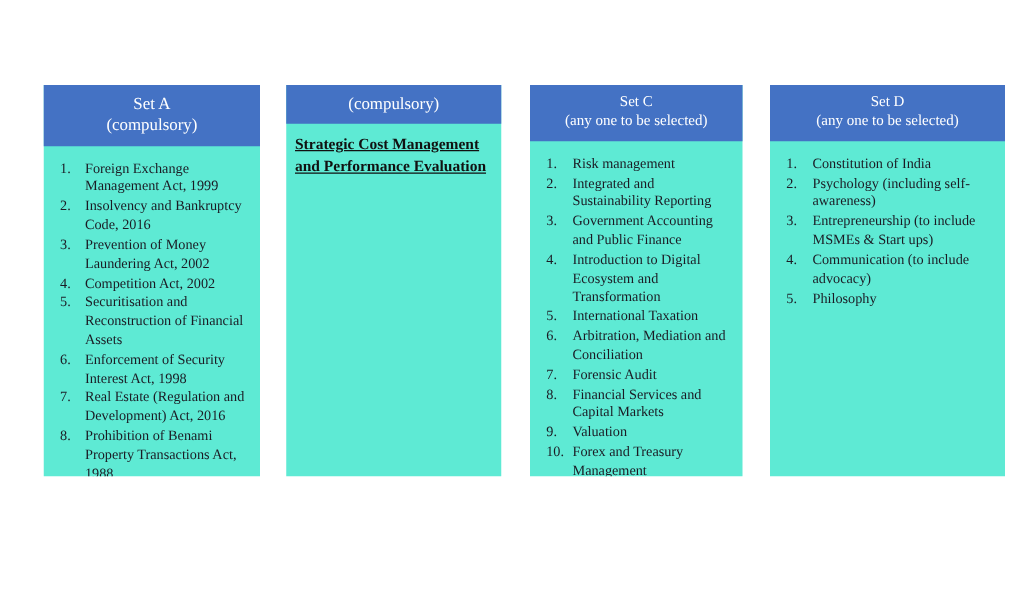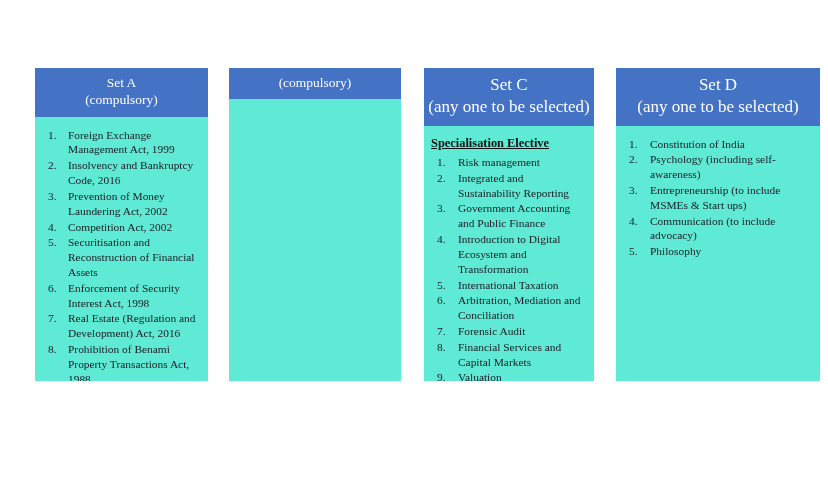--- a/index.html
+++ b/index.html
@@ -25,38 +25,38 @@
     height: 313px;
     box-sizing: border-box;
     background: #5eead4;
     display: flex;
     flex-direction: column;
     justify-content: space-between;
   }
   .card-a { left: 35px;  width: 173px; }
   .card-b { left: 229px; width: 172px; }
   .card-c { left: 424px; width: 170px; }
-  .card-d { left: 616px; width: 204px; }
+  .card-d { left: 616px; width: 188px; }
 
   .card-header {
     background: #4472c4;
     color: #ffffff;
     text-align: center;
     padding: 6px 4px 8px 4px;
     line-height: 1.28;
     font-size: 13.5px;
     flex: 0 0 auto;
   }
   .card-header .hdr-line {
     display: block;
     white-space: nowrap;
   }
   .card-c .card-header,
   .card-d .card-header {
-    font-size: 17px;
+    font-size: 12px;
   }
 
   .card-body {
     flex: 1 1 auto;
     padding: 7px 6px 6px 7px;
     box-sizing: border-box;
     overflow: hidden;
   }
 
   .card-title {
@@ -121,31 +121,33 @@
         <li>Real Estate (Regulation and Development) Act, 2016</li>
         <li>Prohibition of Benami Property Transactions Act, 1988</li>
       </ol>
     </div>
   </div>
 
   <div class="card card-b">
     <div class="card-header">
       <span class="hdr-line">(compulsory)</span>
     </div>
+    <div class="card-body">
+      <div class="card-title-wrap">
+        <span class="card-title">Strategic Cost Management and Performance Evaluation</span>
+      </div>
+    </div>
   </div>
 
   <div class="card card-c">
     <div class="card-header">
       <span class="hdr-line">Set C</span>
       <span class="hdr-line">(any one to be selected)</span>
     </div>
     <div class="card-body">
-      <div class="card-title-wrap">
-        <span class="card-title">Specialisation Elective</span>
-      </div>
       <ol class="items">
         <li>Risk management</li>
         <li>Integrated and Sustainability Reporting</li>
         <li>Government Accounting and Public Finance</li>
         <li>Introduction to Digital Ecosystem and Transformation</li>
         <li>International Taxation</li>
         <li>Arbitration, Mediation and Conciliation</li>
         <li>Forensic Audit</li>
         <li>Financial Services and Capital Markets</li>
         <li>Valuation</li>

